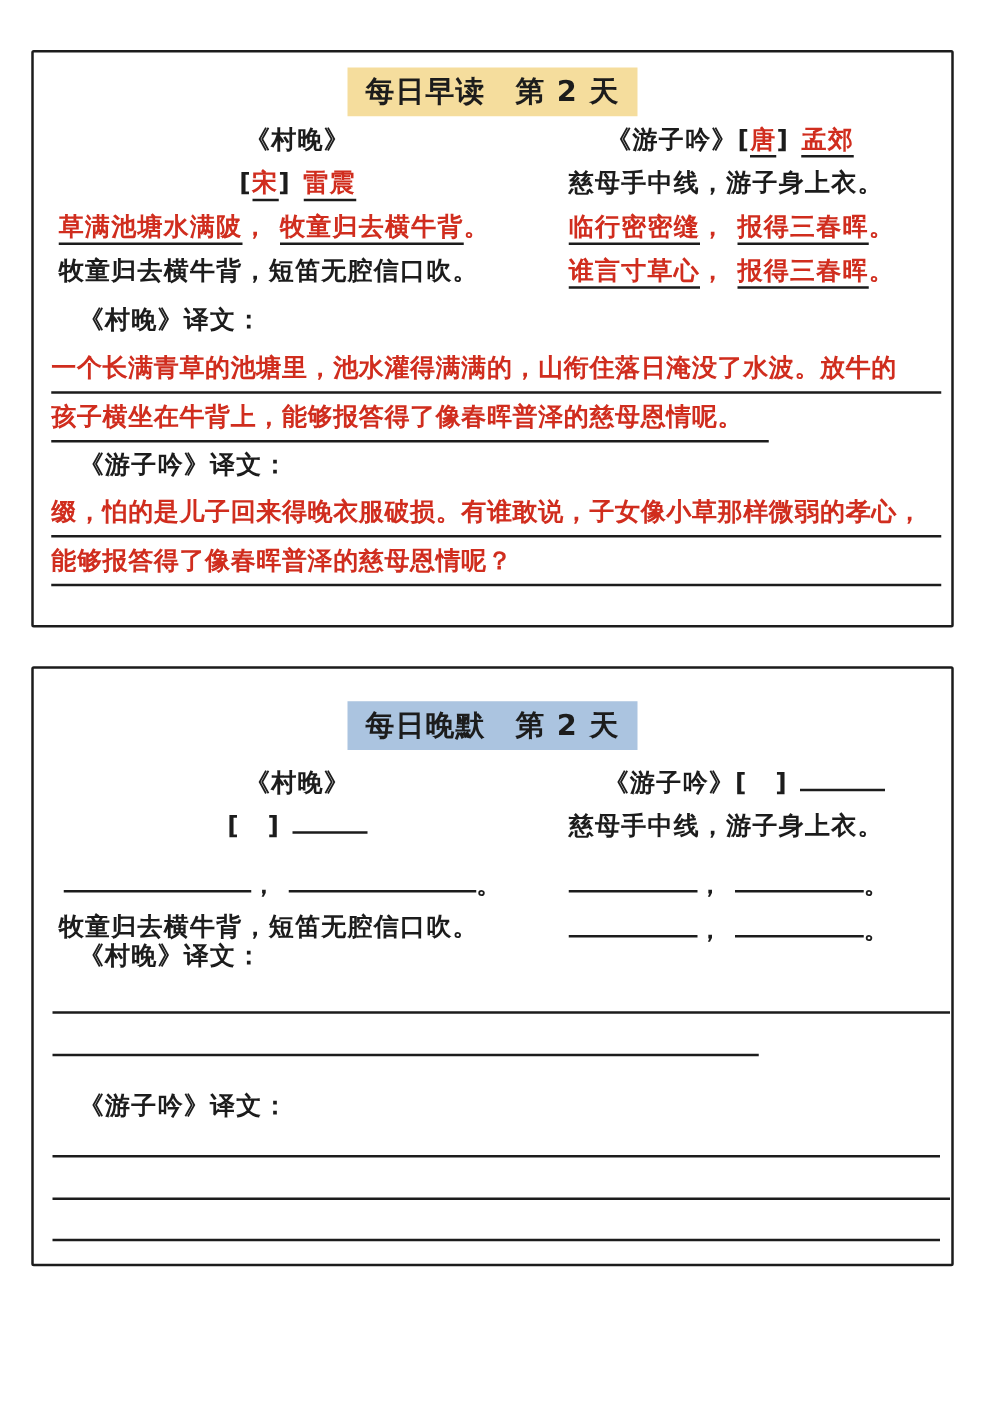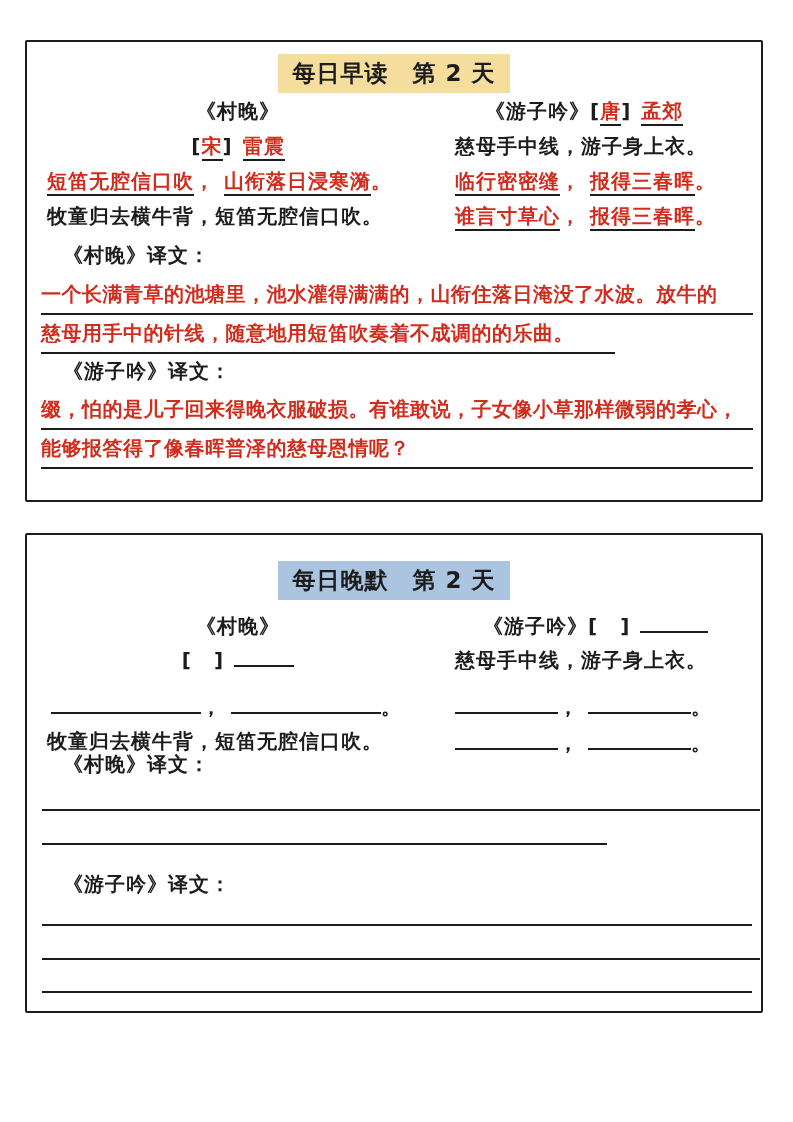--- a/index.html
+++ b/index.html
@@ -52,35 +52,35 @@
 </head>
 <body>
 
 <div class="card c1">
 
   <div class="hl m">每日早读　第 2 天</div>
 
   <div class="col colL">
     <div class="row center">《村晚》</div>
     <div class="row center"><span class="ink">[</span><span class="red u">宋</span><span class="ink">]</span><span class="sp"></span><span class="red u">雷震</span></div>
-    <div class="row pl6"><span class="red u">短笛无腔信口吹</span><span class="red cm">，</span><span class="red u">山衔落日浸寒漪</span><span class="red">。</span></div>
+    <div class="row pl6"><span class="red u">草满池塘水满陂</span><span class="red cm">，</span><span class="red u">牧童归去横牛背</span><span class="red">。</span></div>
     <div class="row pl6 ink">牧童归去横牛背，短笛无腔信口吹。</div>
   </div>
 
   <div class="col colR">
     <div class="row indent"><span class="ink">《游子吟》</span><span class="ink">[</span><span class="red u">唐</span><span class="ink">]</span><span class="sp"></span><span class="red u">孟郊</span></div>
     <div class="row ink">慈母手中线，游子身上衣。</div>
     <div class="row"><span class="red u">临行密密缝</span><span class="red cm">，</span><span class="red u">报得三春晖</span><span class="red">。</span></div>
     <div class="row"><span class="red u">谁言寸草心</span><span class="red cm">，</span><span class="red u">报得三春晖</span><span class="red">。</span></div>
   </div>
 
   <div class="label" style="top:200px">《村晚》译文：</div>
   <div class="trans" style="top:221px">
     <div class="tline">一个长满青草的池塘里，池水灌得满满的，山衔住落日淹没了水波。放牛的</div>
-    <div class="tline short">慈母用手中的针线，随意地用短笛吹奏着不成调的的乐曲。</div>
+    <div class="tline short">孩子横坐在牛背上，能够报答得了像春晖普泽的慈母恩情呢。</div>
   </div>
 
   <div class="label" style="top:316px">《游子吟》译文：</div>
   <div class="trans" style="top:336px">
     <div class="tline">缀，怕的是儿子回来得晚衣服破损。有谁敢说，子女像小草那样微弱的孝心，</div>
     <div class="tline">能够报答得了像春晖普泽的慈母恩情呢？</div>
   </div>
 </div>
 
 <div class="card c2">

